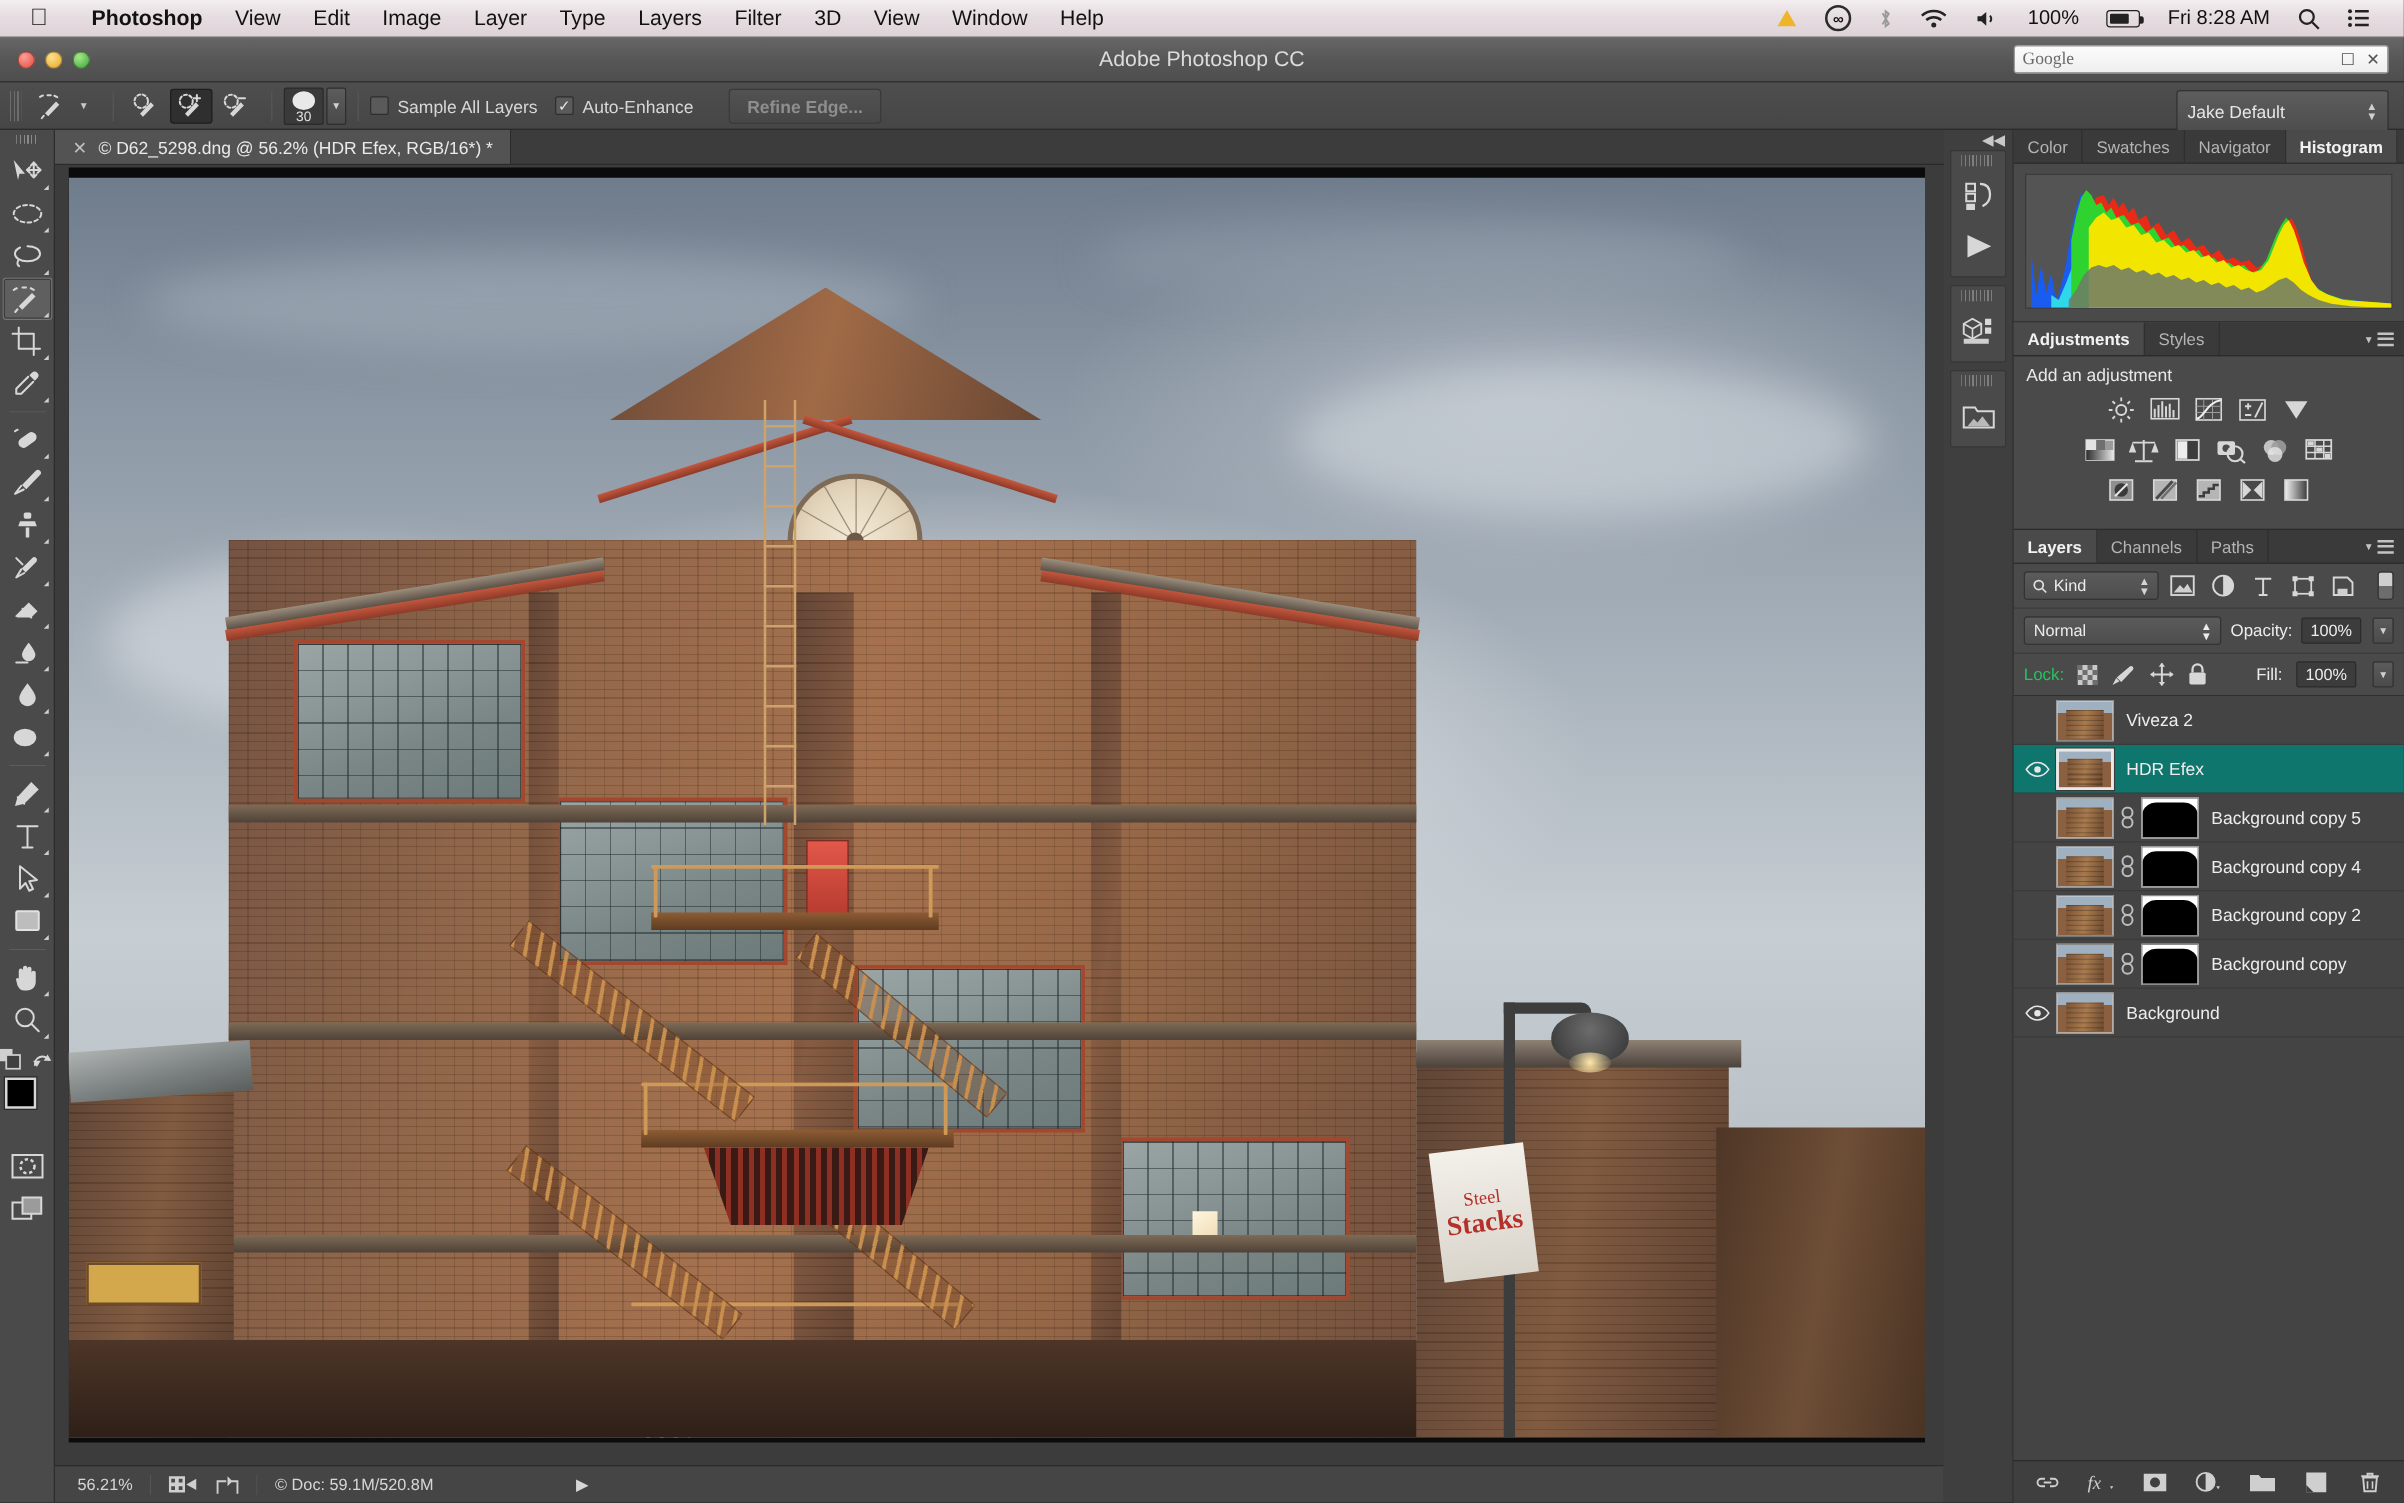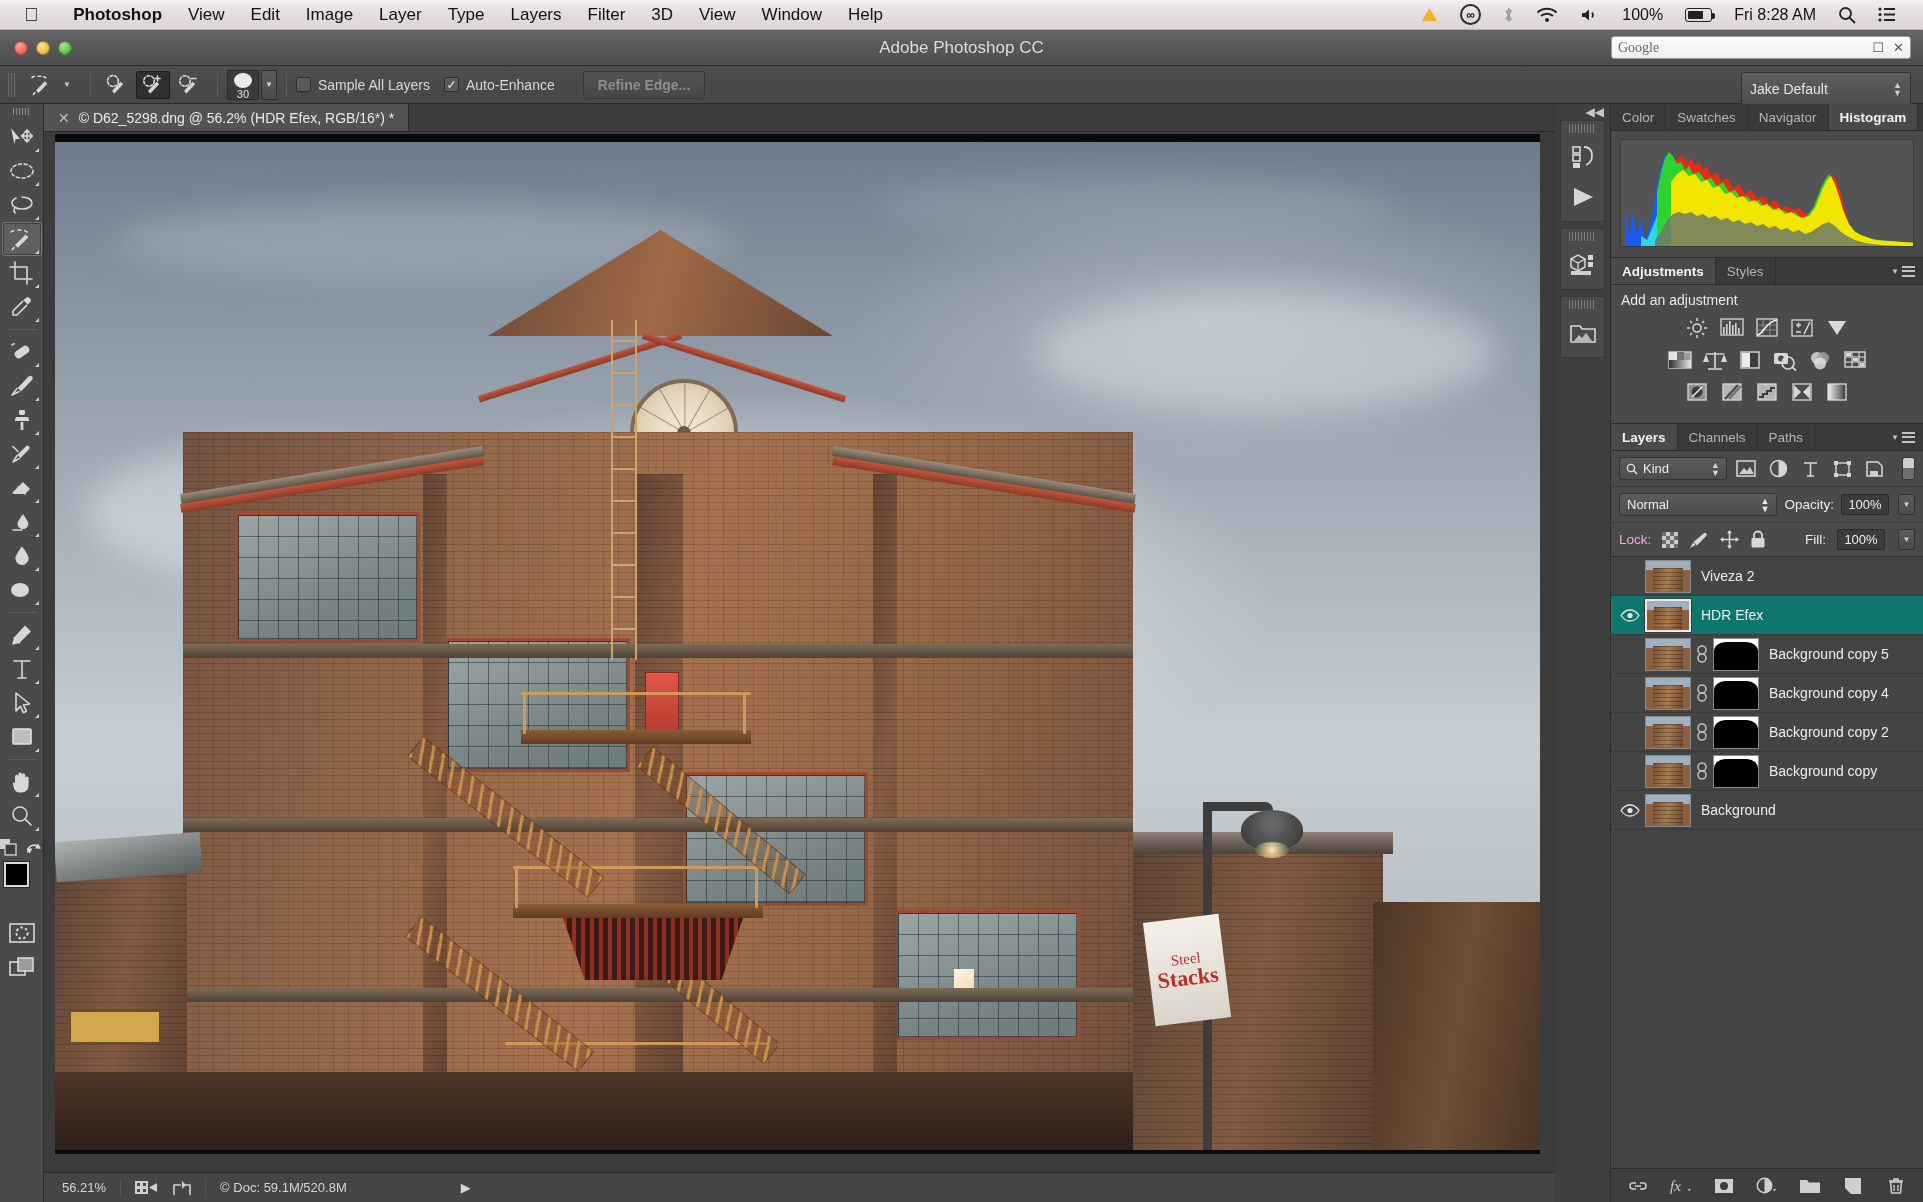--- a/index.html
+++ b/index.html
@@ -1097,21 +1097,21 @@
       <span class="blendsel">
         <span>Normal</span>
         <span class="ar">▲<br>▼</span>
       </span>
       <span style="font-size:13.5px;color:#ececec;">Opacity:</span>
       <span class="numfield">100%</span>
       <span class="numdrop">▼</span>
     </div>
 
     <div class="lrow3">
-      <span style="font-size:13.5px;color:#f9a8d4;">Lock:</span>
+      <span style="font-size:13.5px;color:#22c55e;">Lock:</span>
       <span>
         <svg width="16" height="16" viewBox="0 0 16 16">
           <rect width="16" height="16" fill="#c9c9c9"></rect>
           <g fill="#6d6d6d">
               <rect x="0" y="0" width="4" height="4"></rect>
               <rect x="8" y="0" width="4" height="4"></rect>
               <rect x="4" y="4" width="4" height="4"></rect>
               <rect x="12" y="4" width="4" height="4"></rect>
               <rect x="0" y="8" width="4" height="4"></rect>
               <rect x="8" y="8" width="4" height="4"></rect>

